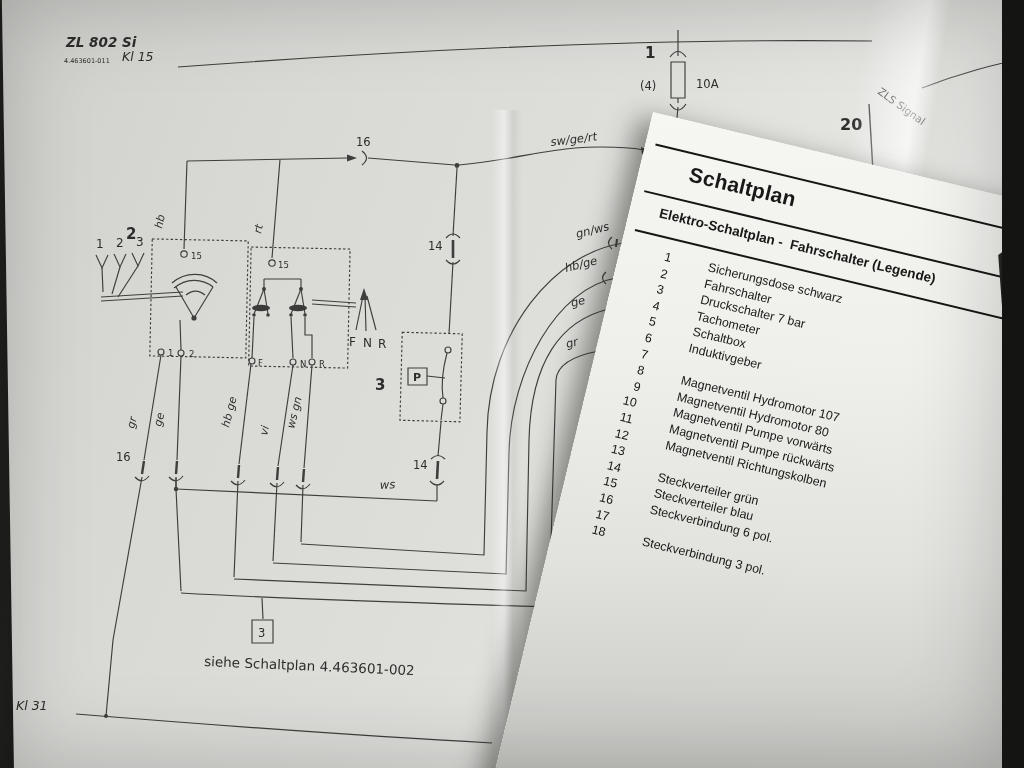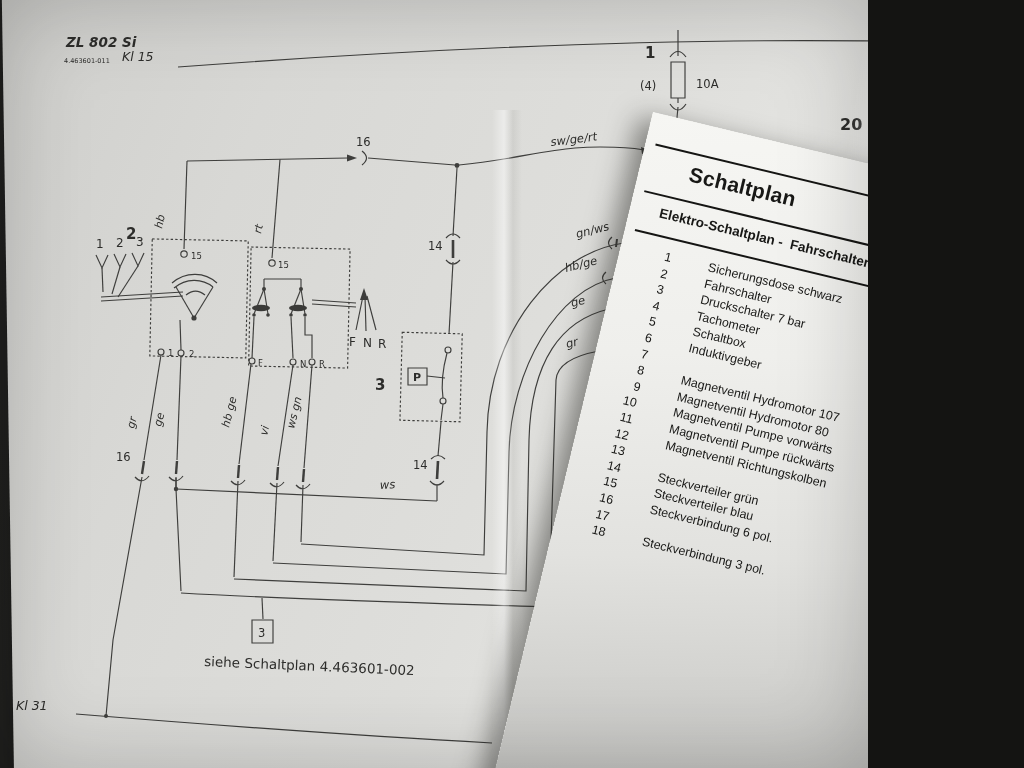--- a/index.html
+++ b/index.html
@@ -1,16 +1,16 @@
 <!DOCTYPE html>
 <html><head>
 <meta charset="utf-8">
 <style>
   html,body{margin:0;padding:0;background:#141412;}
-  .photo{position:relative;width:868px;height:768px;overflow:hidden;
+  .photo{position:relative;width:1002px;height:768px;overflow:hidden;
     background:linear-gradient(100deg,#262624 0%,#1d1d1b 60%,#111110 100%);
     font-family:"DejaVu Sans",sans-serif;}
   .paper{position:absolute;left:8px;top:-16px;width:1070px;height:806px;
     transform:rotate(-0.9deg);
     background:linear-gradient(112deg,#cfcfcc 0%,#d8d8d5 22%,#dededb 48%,#e5e5e2 68%,#eeeeec 86%,#f4f4f2 100%);
     box-shadow:0 0 30px rgba(0,0,0,.35);}
   .curl{position:absolute;left:850px;top:-30px;width:130px;height:320px;transform:rotate(9deg);
     background:linear-gradient(90deg,rgba(255,255,255,0) 0%,rgba(255,255,255,.65) 46%,rgba(205,205,200,.25) 62%,rgba(255,255,255,0) 100%);
     pointer-events:none;}
   .crease{position:absolute;left:492px;top:110px;width:30px;height:658px;

